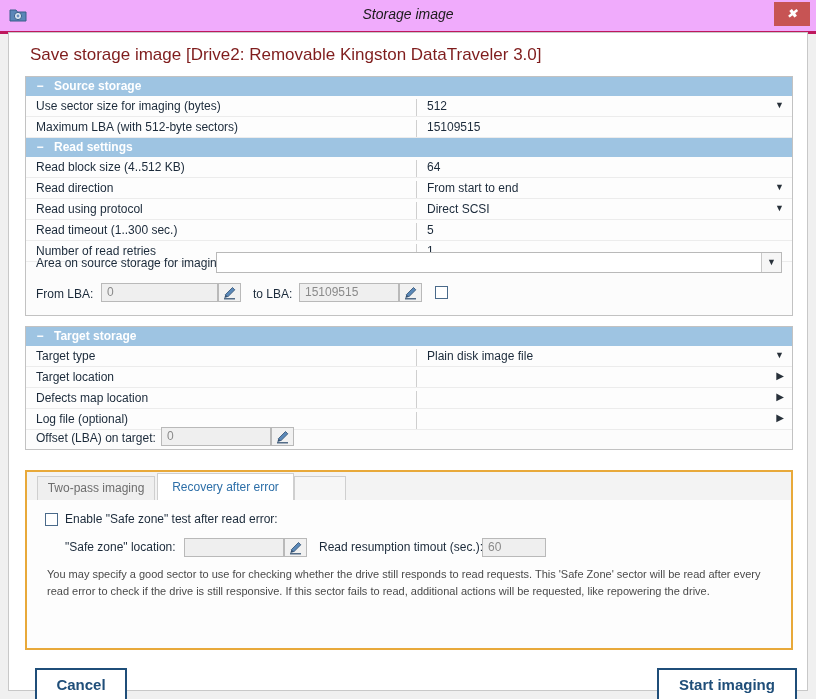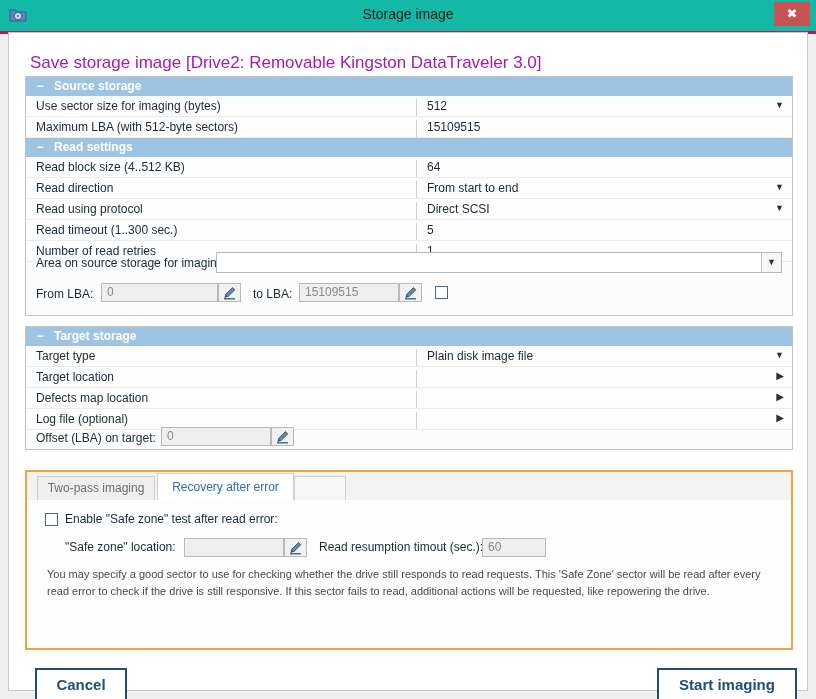--- a/index.html
+++ b/index.html
@@ -13,22 +13,23 @@
   
   #window {
     position: relative;
     width: 816px; height: 699px;
     background: #f0f0f0;
     box-sizing: border-box;
   }
   #titlebar {
     position: relative;
     height: 31px;
-    background: #14b8a6;
+    background: #f0abfc;
     border-bottom: 3px solid #be185d;
+    font-style: italic;
   }
   #titlebar-icon {
     position: absolute; left: 8px; top: 5px;
     width: 20px; height: 20px;
   }
   #titlebar-title {
     position: absolute; left: 0; right: 0; top: 6px;
     text-align: center;
     font-size: 14px;
     color: #1b1b1b;
@@ -48,23 +49,23 @@
     position: absolute;
     left: 8px; top: 32px;
     width: 800px; height: 659px;
     background: #ffffff;
     border: 1px solid #c8c8c8;
     box-sizing: border-box;
   }
 
   #page-title {
     position: absolute;
-    left: 21px; top: 20px;
+    left: 21px; top: 12px;
     font-size: 17px;
-    color: #a21caf;
+    color: #7f1d1d;
   }
 
   
   .panel {
     position: absolute;
     background: #fcfcfc;
     border: 1px solid #c2c2c2;
     box-sizing: border-box;
   }
   #panel-source  { left: 16px; top: 43px;  width: 768px; height: 240px; }

